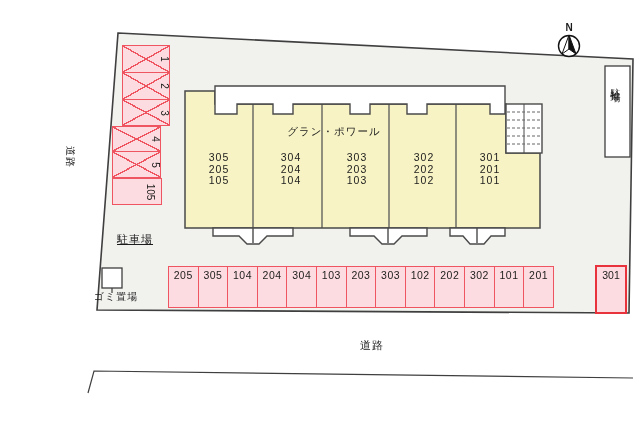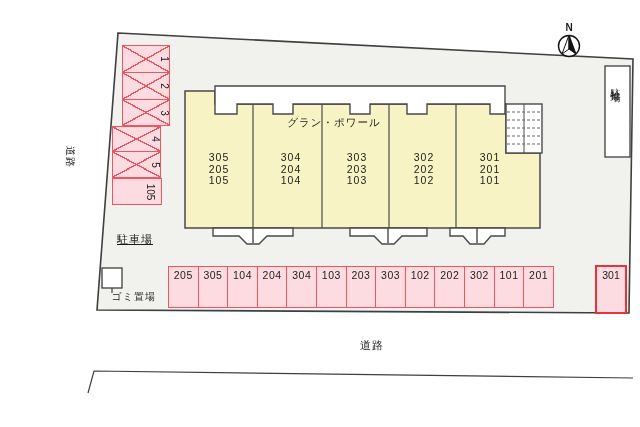--- a/index.html
+++ b/index.html
@@ -82,25 +82,25 @@
     <g>
       <circle cx="569" cy="46" r="10.5" style="fill:#ffffff;stroke:#111;stroke-width:1.4"></circle>
       <polygon points="569,35 562,54 569,49" style="fill:#ffffff;stroke:#111;stroke-width:1"></polygon>
       <polygon points="569,35 576,54 569,49" style="fill:#111;stroke:#111;stroke-width:1"></polygon>
     </g>
   </svg>
 
   <div class="lbl road-left jp10" style="left:50px;top:150px;width:40px;text-align:center;">道路</div>
   <div class="lbl jp11 center" style="left:332px;top:338px;width:80px;">道路</div>
   <div class="lbl jp11 center" style="left:95px;top:232px;width:80px;text-decoration:underline;">駐車場</div>
-  <div class="lbl jp10 center" style="left:76px;top:290px;width:80px;text-align:right;">ゴミ置場</div>
+  <div class="lbl jp10 center" style="left:76px;top:290px;width:80px;">ゴミ置場</div>
   <div class="lbl vtext" style="left:608px;top:80px;height:70px;">駐輪場</div>
   <div class="lbl north-n center" style="left:561px;top:22px;width:16px;">N</div>
 
-  <div class="lbl bname center" style="left:264px;top:116px;width:140px;text-align:center;">グラン・ポワール</div>
+  <div class="lbl bname center" style="left:264px;top:125px;width:140px;text-align:center;">グラン・ポワール</div>
 
   <div class="unit" style="left:185px;top:152px;">
     <span>305</span>
     <span>205</span>
     <span>105</span>
   </div>
   <div class="unit" style="left:257px;top:152px;">
     <span>304</span>
     <span>204</span>
     <span>104</span>

